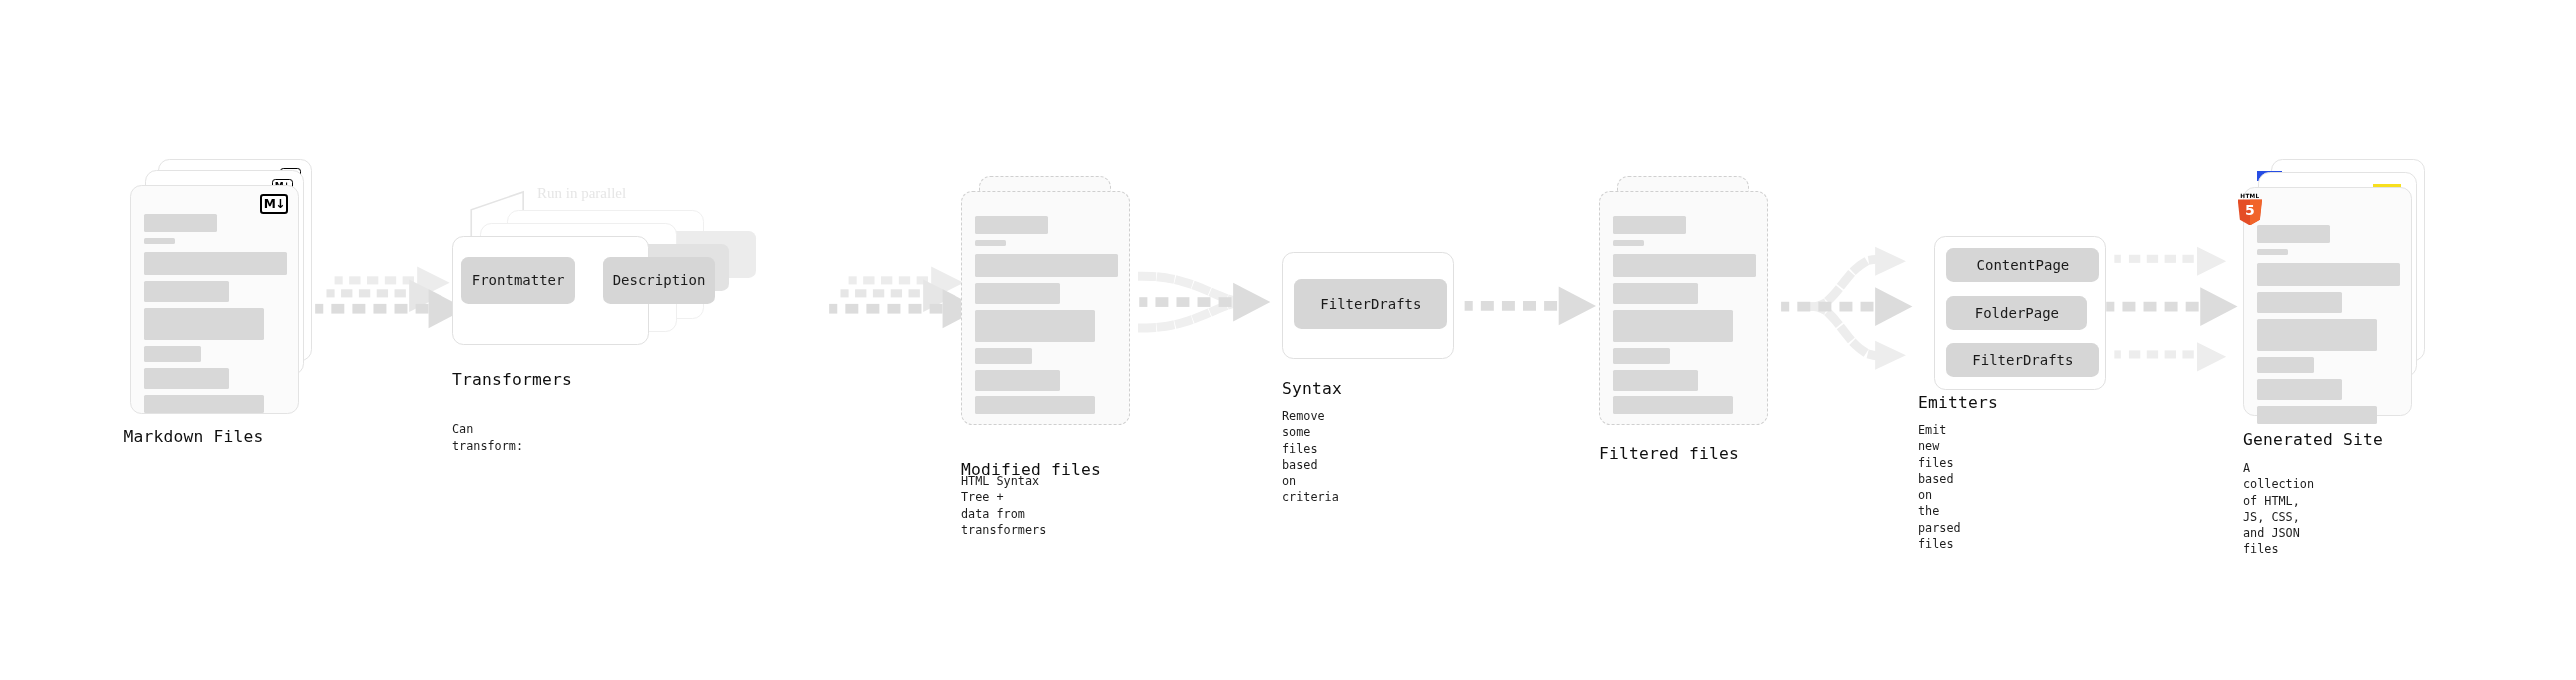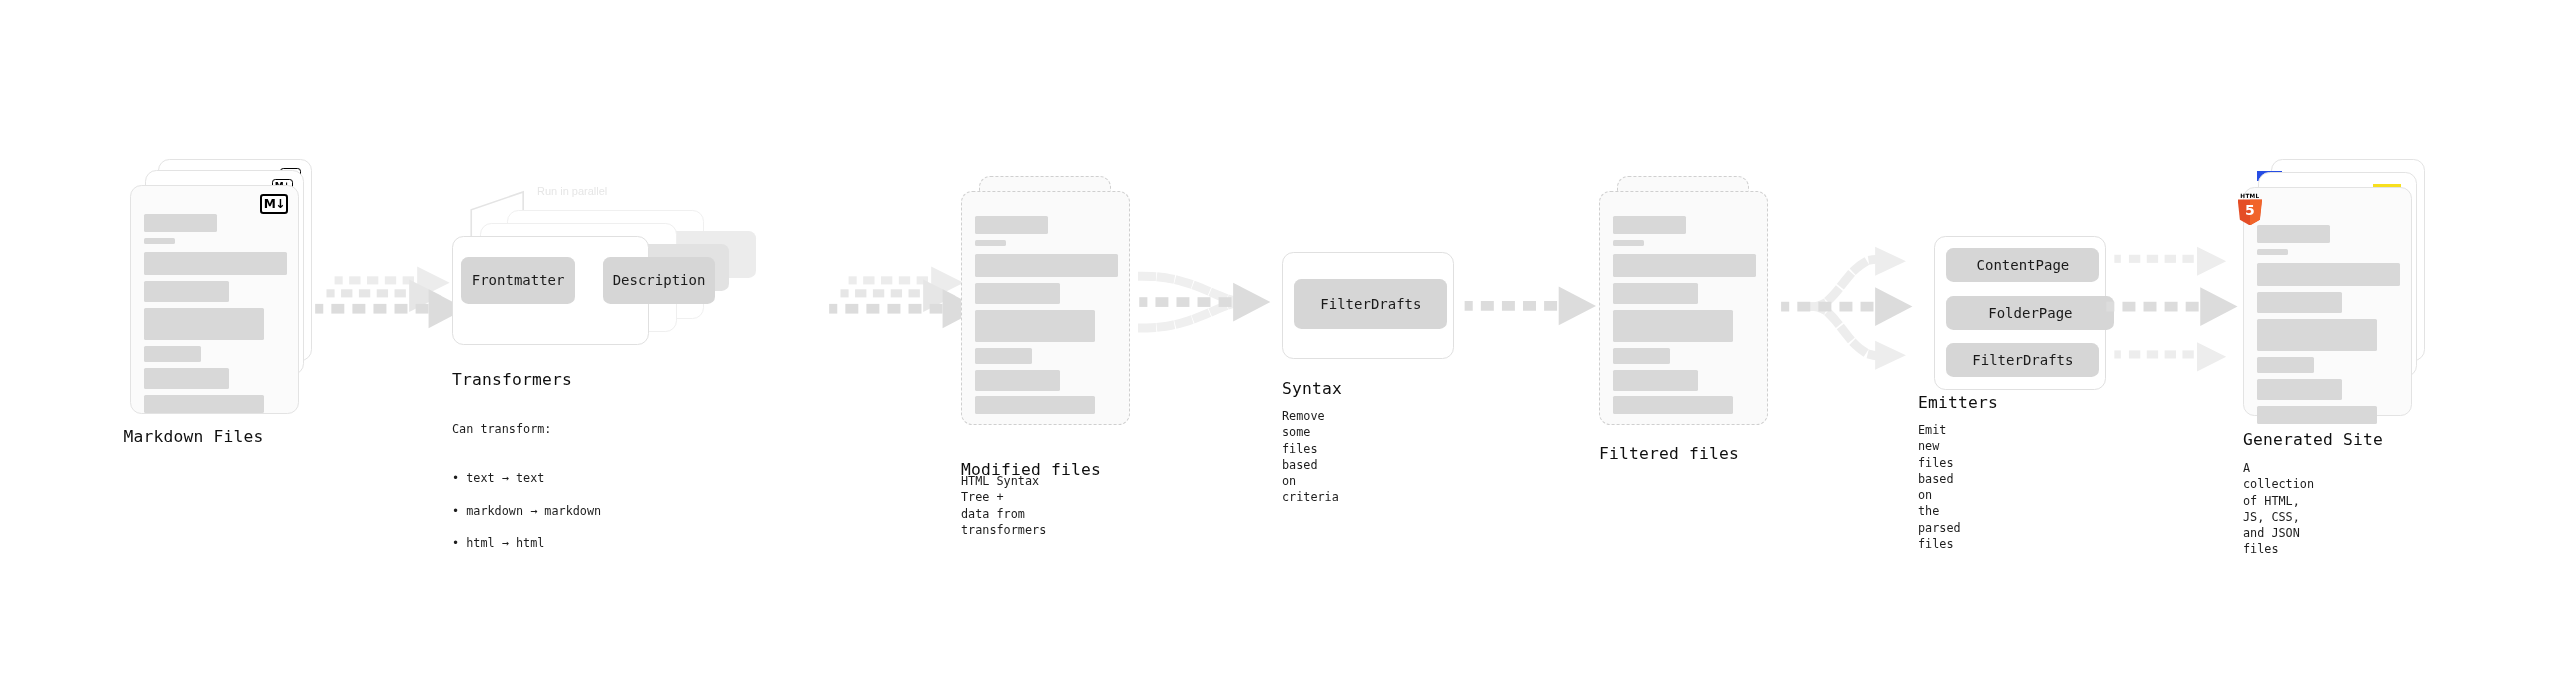--- a/index.html
+++ b/index.html
@@ -111,22 +111,22 @@
     letter-spacing: 0.2px;
   }
   .subtitle {
     position: absolute;
     font-size: 11.8px; line-height: 16.3px; color: #1d1d1d;
     font-family: "DejaVu Sans Mono", "Liberation Mono", monospace;
     white-space: pre-line;
   }
   .parallel-label {
     position: absolute;
-    font-size: 11px; color: #e6e6e6; white-space: nowrap;
-    font-family: Liberation Sans, sans-serif;
+    font-size: 15px; color: #e6e6e6; white-space: nowrap;
+    font-family: Liberation Serif, serif;
   }
   ul.tlist { list-style: none; }
   ul.tlist li { white-space: pre; }
 
   svg { overflow: visible; }
 </style>
 </head>
 <body>
 
 <div id="stage">
@@ -218,25 +218,20 @@
 
     <div class="box" style="left:0px; top:49px; width:197px; height:109px;">
       <div class="chip" style="left:8.1px; top:19.5px; width:114px; height:47px;">Frontmatter</div>
       <div class="chip" style="left:150px; top:19.5px; width:112px; height:47px;">Description</div>
     </div>
 
     <div class="title" style="left:0px; top:177px;margin-top:6px;">Transformers</div>
 
     <div class="subtitle" style="left:0px; top:218px;">
       <div>Can transform:</div>
-      <ul class="tlist">
-        <li>• text → text</li>
-        <li>• markdown → markdown</li>
-        <li>• html → html</li>
-      </ul>
     </div>
   </div>
 
   <svg class="node" style="left:821px; top:265px;" width="154" height="81" viewBox="0 0 190 100">
     <g fill="#ececec">
       <rect x="34" y="14" width="10" height="10"></rect>
         <rect x="52" y="14" width="14" height="10"></rect>
       <rect x="74" y="14" width="14" height="10"></rect>
         <rect x="96" y="14" width="14" height="10"></rect>
       <rect x="118" y="14" width="14" height="10"></rect>
@@ -341,21 +336,21 @@
       <rect x="56" y="86" width="16" height="12"></rect>
         <rect x="82" y="86" width="16" height="12"></rect>
       <rect x="108" y="86" width="16" height="12"></rect>
       <polygon points="126,68 172,92 126,116"></polygon>
     </g>
   </svg>
 
   <div class="node" style="left:1918px; top:219px;">
     <div class="box" style="left:0px; top:17px; width:172px; height:154px;margin-left:16px;">
       <div class="chip" style="left:11.4px; top:11.4px; width:153px; height:34px;">ContentPage</div>
-      <div class="chip" style="left:11.4px; top:59px; width:168px; height:34px;">FolderPage</div>
+      <div class="chip" style="left:11.4px; top:59px; width:141px; height:34px;">FolderPage</div>
       <div class="chip" style="left:11.4px; top:106px; width:153px; height:34px;">FilterDrafts</div>
     </div>
     <div class="title" style="left:0px; top:174px;">Emitters</div>
     <div class="subtitle" style="left:0px; top:203px;">Emit new files based on
 the parsed files</div>
   </div>
 
   <svg class="node" style="left:2103px; top:232px;" width="154" height="146" viewBox="0 0 190 180">
     <g fill="#ededed">
       <rect x="14" y="28" width="8" height="10"></rect>

